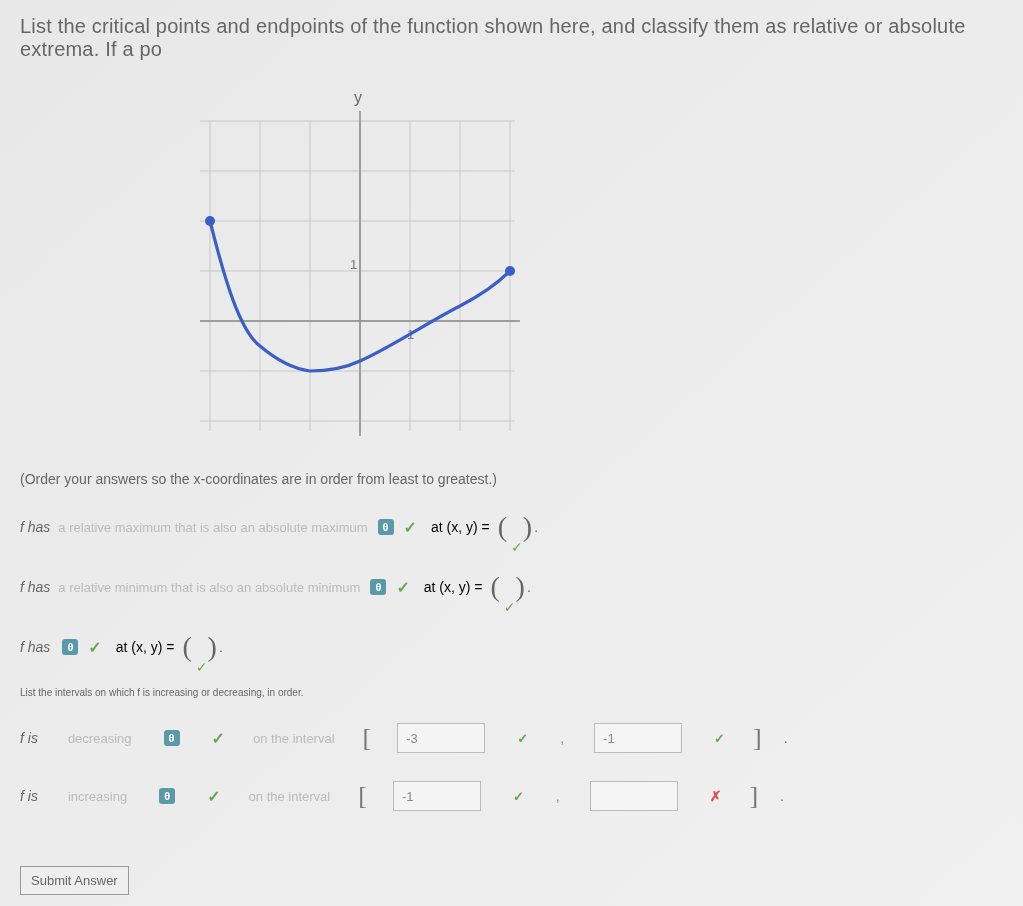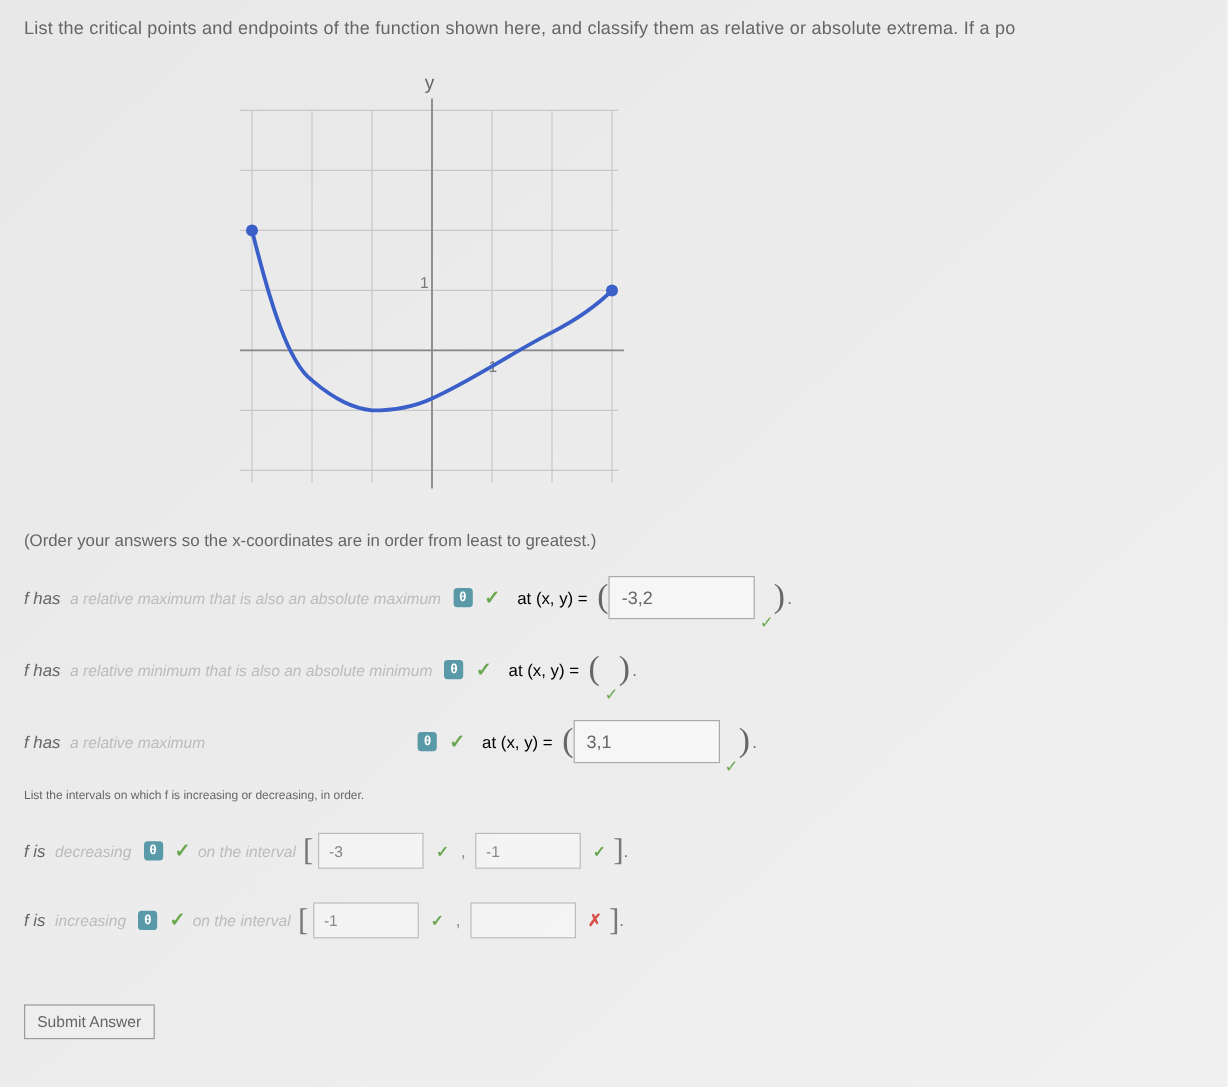--- a/index.html
+++ b/index.html
@@ -9,21 +9,21 @@
     font-size: 14px;
     color: #555;
     background: linear-gradient(to bottom right, #e8e8e8, #f0f0f0);
     width: 1023px;
     min-height: 906px;
     box-sizing: border-box;
     overflow: hidden;
   }
   .question-text {
     color: #666;
-    font-size: 15px;
+    font-size: 20px;
     margin-bottom: 20px;
     letter-spacing: 0.2px;
   }
   .graph-container {
     margin: 15px 0 30px 120px;
     position: relative;
   }
   .graph-svg {
     display: block;
   }
@@ -41,21 +41,20 @@
   }
   .fhas {
     font-style: italic;
     color: #666;
     margin-right: 8px;
   }
   .faded-dropdown-text {
     color: #bbb;
     font-size: 13px;
     margin-right: 6px;
-    font-style: italic;
   }
   .theta-icon {
     display: inline-flex;
     align-items: center;
     justify-content: center;
     width: 16px;
     height: 16px;
     background: #5a9aa8;
     color: white;
     border-radius: 3px;
@@ -107,20 +106,21 @@
     color: #666;
     font-size: 10px;
     margin: 13px 0 10px 0;
   }
   .interval-row {
     display: flex;
     align-items: center;
     margin: 22px 0;
     color: #888;
     min-height: 36px;
+    gap: 22px;
   }
   .interval-box {
     border: 1px solid #bbb;
     padding: 4px 8px;
     min-width: 70px;
     height: 20px;
     display: inline-flex;
     align-items: center;
     background: rgba(255,255,255,0.4);
     color: #888;
@@ -193,21 +193,20 @@
 <div class="instruction">(Order your answers so the x-coordinates are in order from least to greatest.)</div>
 
 
 <div class="answer-row">
   <span class="fhas">f has</span>
   <span class="faded-dropdown-text">a relative maximum that is also an absolute maximum</span>
   <span class="theta-icon">θ</span>
   <span class="check-icon">✓</span>
   <span class="at-text">at  (x, y) =</span>
   <span class="paren">(</span>
-  <span class="answer-box">-3,2</span>
   <span class="trailing-check">✓</span>
   <span class="paren">)</span>
   <span style="color:#666;margin-left:2px;">.</span>
 </div>
 
 
 <div class="answer-row">
   <span class="fhas">f has</span>
   <span class="faded-dropdown-text">a relative minimum that is also an absolute minimum</span>
   <span class="theta-icon">θ</span>
@@ -215,26 +214,24 @@
   <span class="at-text">at  (x, y) =</span>
   <span class="paren">(</span>
   <span class="trailing-check">✓</span>
   <span class="paren">)</span>
   <span style="color:#666;margin-left:2px;">.</span>
 </div>
 
 
 <div class="answer-row">
   <span class="fhas">f has</span>
-  <span class="faded-dropdown-text" style="min-width:280px;">a relative maximum</span>
   <span class="theta-icon">θ</span>
   <span class="check-icon">✓</span>
   <span class="at-text">at  (x, y) =</span>
   <span class="paren">(</span>
-  <span class="answer-box">3,1</span>
   <span class="trailing-check">✓</span>
   <span class="paren">)</span>
   <span style="color:#666;margin-left:2px;">.</span>
 </div>
 
 <div class="section-label">List the intervals on which f is increasing or decreasing, in order.</div>
 
 
 <div class="interval-row">
   <span class="fhas">f is</span>

